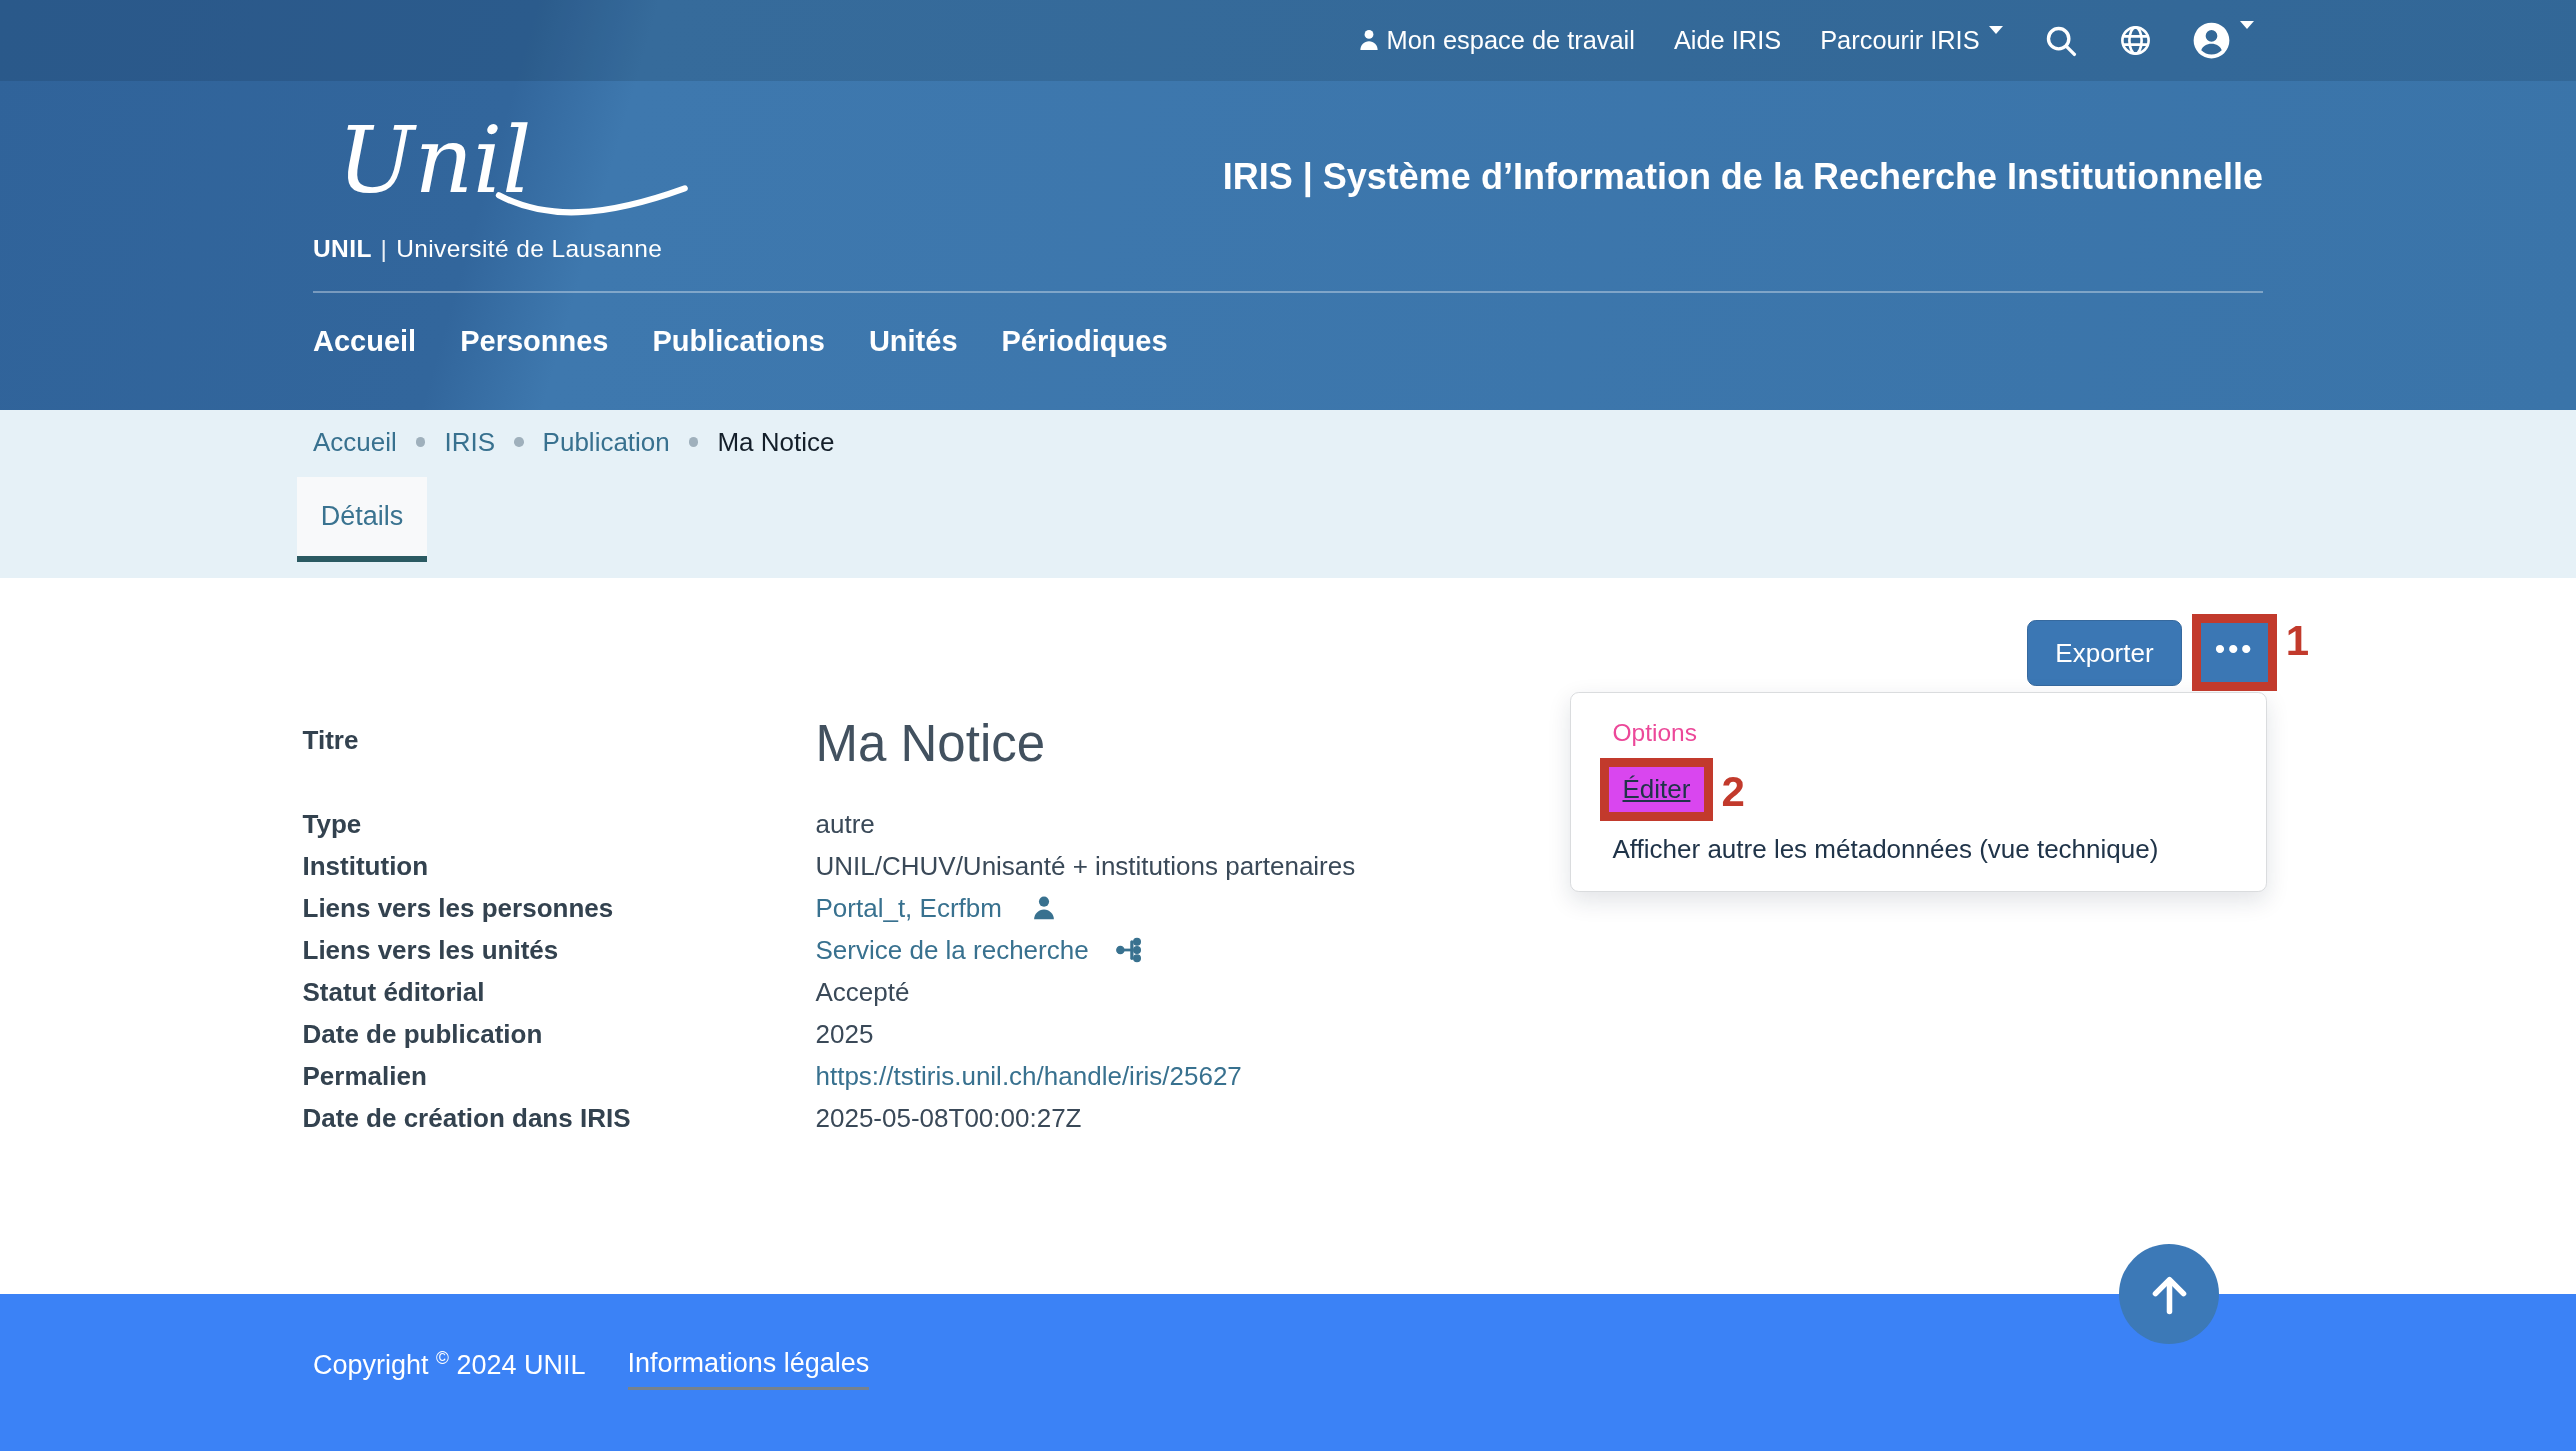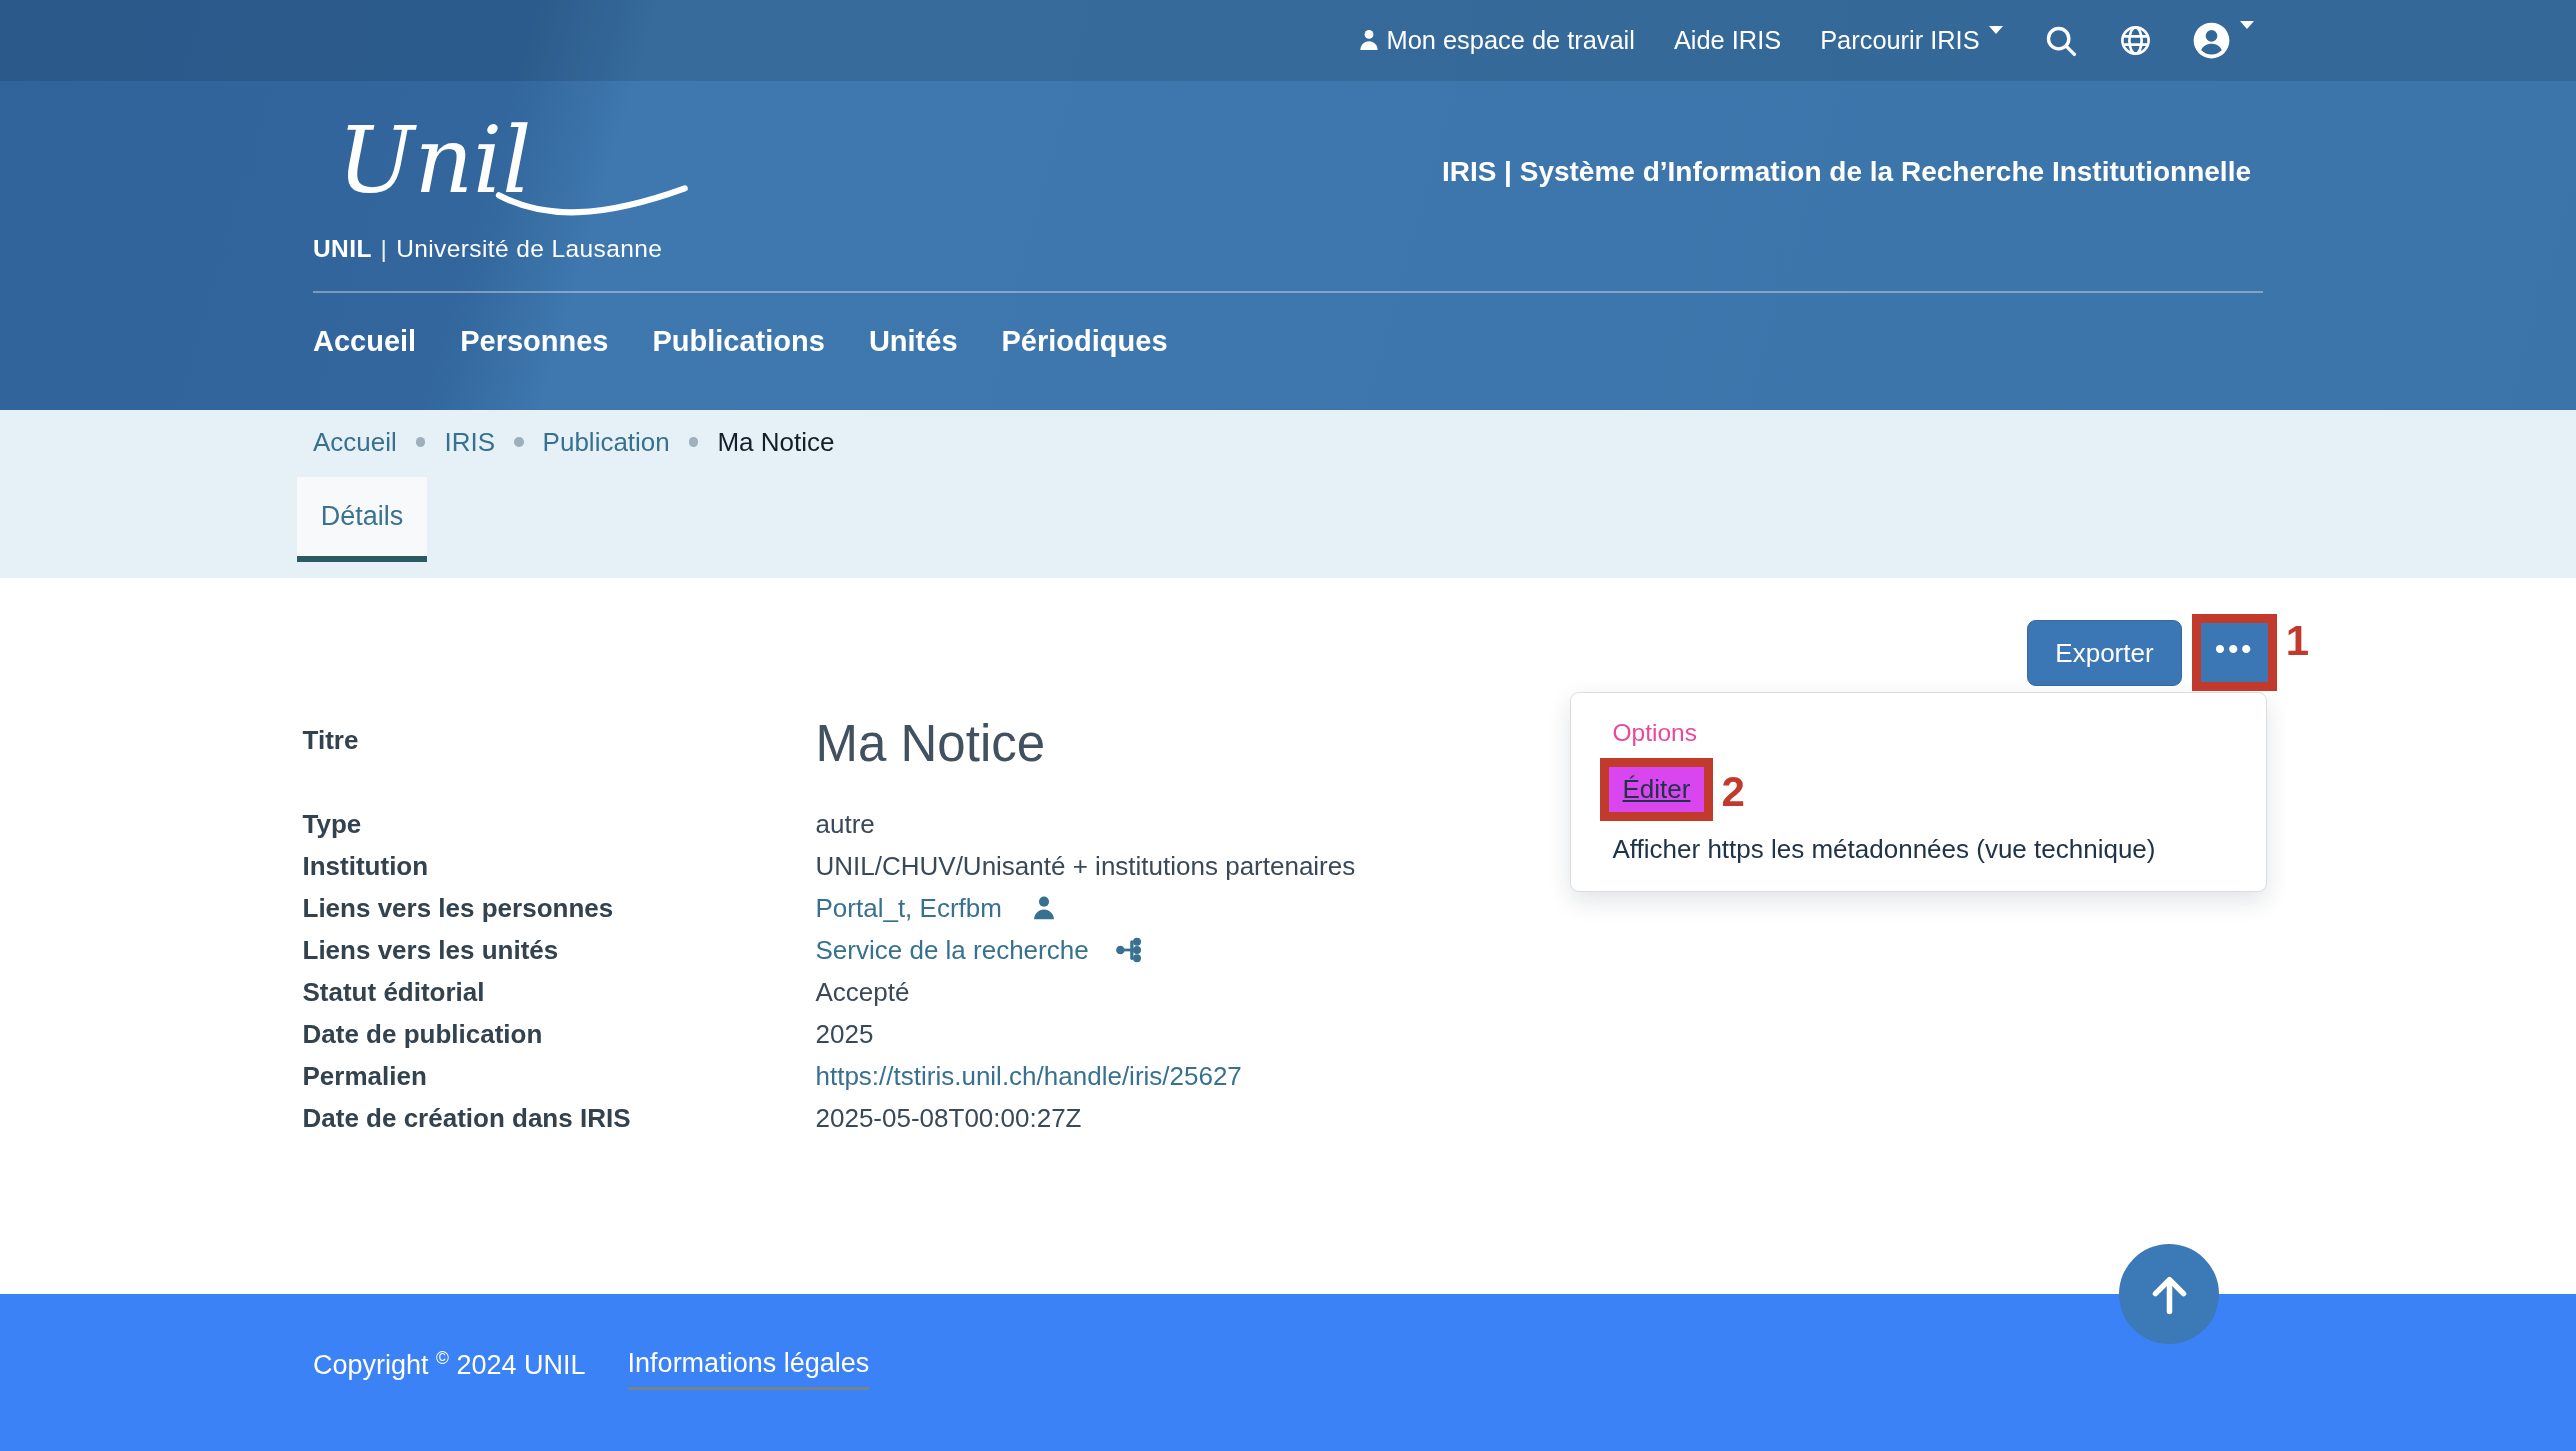--- a/index.html
+++ b/index.html
@@ -16,21 +16,21 @@
   .topbar-item { display: flex; align-items: flex-start; gap: 4px; color: #fff; cursor: pointer; white-space: nowrap; }
   .icon { display: inline-flex; align-items: center; justify-content: center; }
   .caret { width: 0; height: 0; border-left: 7px solid transparent; border-right: 7px solid transparent; border-top: 8.8px solid #ffffff; display: inline-block; margin-left: 5.3px; }
 
   
   .header-main { height: 329px; position: relative; }
   .logo { position: absolute; left: 0; top: 23px; color: #fff; }
   .logo-word { margin-top: 5.3px; font-size: 24.5px; letter-spacing: 0.4px; color: #fff; }
   .logo-word b { font-weight: bold; }
   .logo-word .sep { margin: 0 8.8px; opacity: 0.9; }
-  .site-title { position: absolute; right: 12px; top: 75px; font-size: 28px; font-weight: bold; color: #fff; white-space: nowrap; }
+  .site-title { position: absolute; right: 0; top: 75px; font-size: 36px; font-weight: bold; color: #fff; white-space: nowrap; }
   .header-divider { position: absolute; left: 0; right: 0; top: 210px; height: 1.8px; background: rgba(255,255,255,0.35); }
   .main-nav { position: absolute; left: 0; top: 244px; display: flex; gap: 44px; }
   .nav-item { font-size: 29px; font-weight: bold; color: #fff; cursor: pointer; white-space: nowrap; }
 
   
   .band { height: 168px; background: #e6f1f7; position: relative; }
   .crumbs { position: absolute; left: 0; top: 16px; display: flex; align-items: center; gap: 19px; font-size: 26px; line-height: 32px; }
   .crumb-link { color: #38718f; cursor: pointer; text-decoration: none; }
   .crumb-dot { width: 9.6px; height: 9.6px; border-radius: 50%; background: #9fb0bc; }
   .crumb-current { color: #141f2a; }
@@ -170,21 +170,21 @@
         <button class="btn-more">•••</button>
       </div>
       <div class="badge-red badge-1">1</div>
 
       <div class="dropdown">
         <div class="dd-header">Options</div>
         <div class="dd-edit-wrap">
           <div class="dd-edit">Éditer</div>
         </div>
         <div class="badge-red badge-2">2</div>
-        <div class="dd-meta">Afficher https les métadonnées (vue technique)</div>
+        <div class="dd-meta">Afficher autre les métadonnées (vue technique)</div>
       </div>
 
       <div class="record">
         <div class="rec-label title-label">Titre</div>
         <div class="rec-value">
             <h1 class="page-title">Ma Notice</h1>
           </div>
 
         <div class="rec-label">Type</div>
         <div class="rec-value">autre</div>

